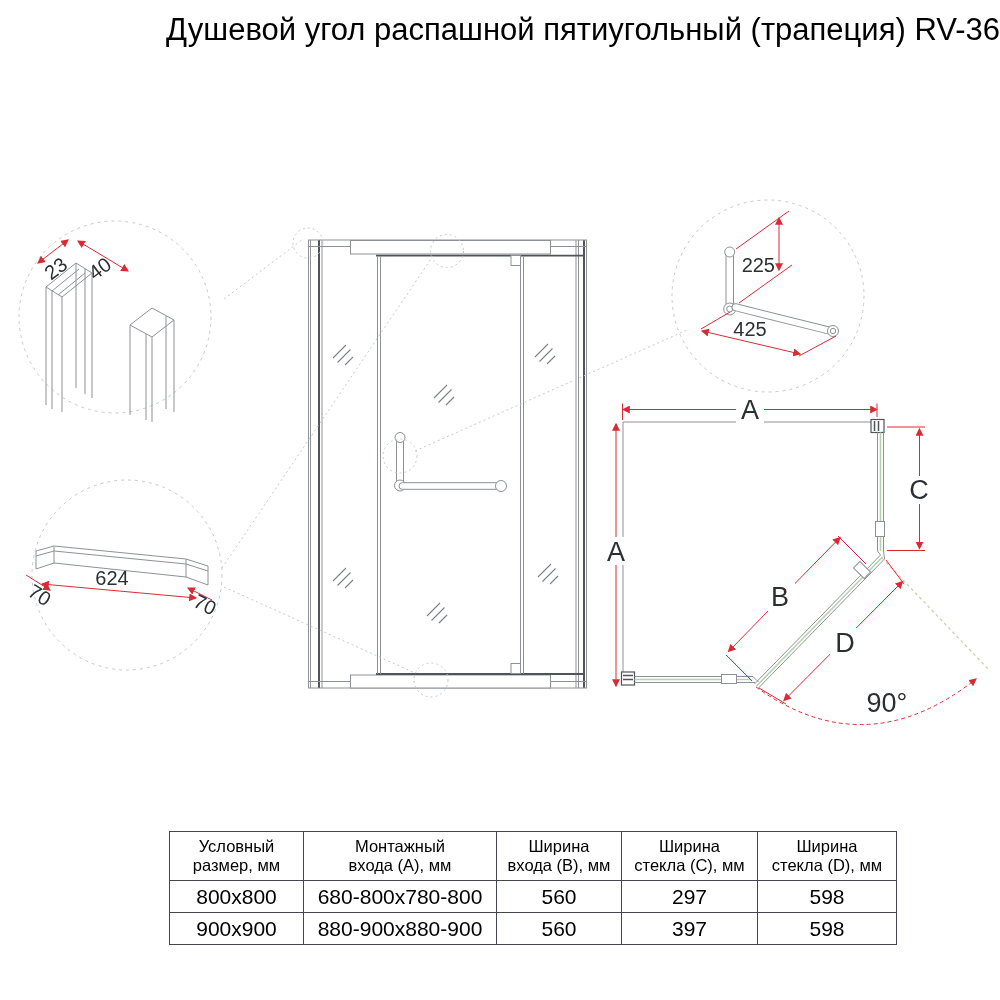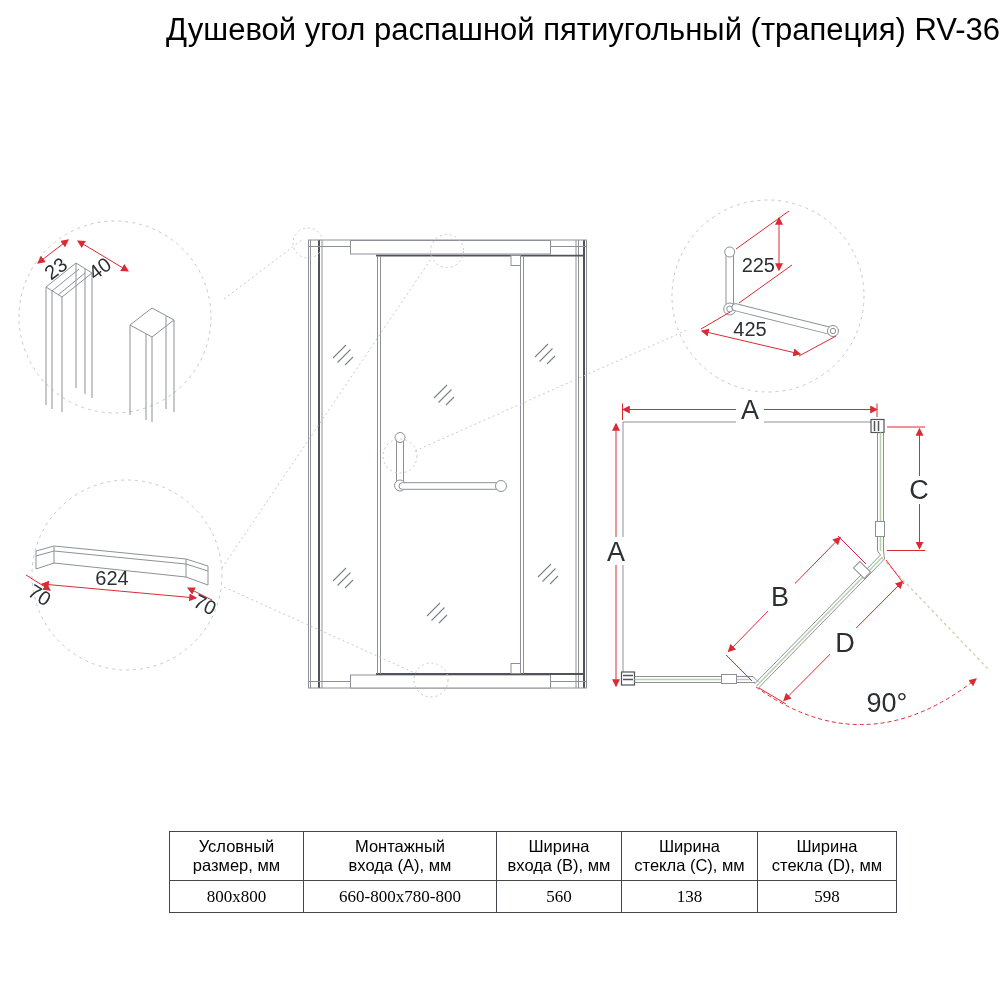--- a/index.html
+++ b/index.html
@@ -9,21 +9,21 @@
          color:#000000;font-size:31px;line-height:44px;font-weight:400;}
   svg{position:absolute;top:0;left:0;}
   svg text{font-family:"Liberation Sans",sans-serif;fill:#2b2f33;}
   .dimtext{font-size:20px;}
   .plantext{font-size:27px;}
   .size-table{position:absolute;left:143px;top:831px;width:727px;
               border-collapse:collapse;table-layout:fixed;color:#000000;margin-left:26px;}
   .size-table th,.size-table td{border:1.5px solid #43474c;text-align:center;
               vertical-align:middle;padding:2px 4px;font-weight:400;}
   .size-table th{height:44px;font-size:16.5px;line-height:1.18;white-space:pre-line;}
-  .size-table td{height:27px;font-size:17px;font-family:Liberation Serif, serif;}
+  .size-table td{height:27px;font-size:21px;}
 </style>
 </head>
 <body>
 
 <div class="page">
 
   <div class="title">
     <div>Душевой угол распашной пятиугольный (трапеция) RV-36</div>
   </div>
 
@@ -264,21 +264,28 @@
 входа (B), мм</th>
         <th>Ширина
 стекла (C), мм</th>
         <th>Ширина
 стекла (D), мм</th>
       </tr>
     </thead>
     <tbody>
       <tr>
         <td>800x800</td>
-        <td>660-800x780-800</td>
+        <td>680-800x780-800</td>
         <td>560</td>
-        <td>138</td>
+        <td>297</td>
+        <td>598</td>
+      </tr>
+      <tr>
+        <td>900x900</td>
+        <td>880-900x880-900</td>
+        <td>560</td>
+        <td>397</td>
         <td>598</td>
       </tr>
     </tbody>
   </table>
 
 </div>
 
 </body></html>

